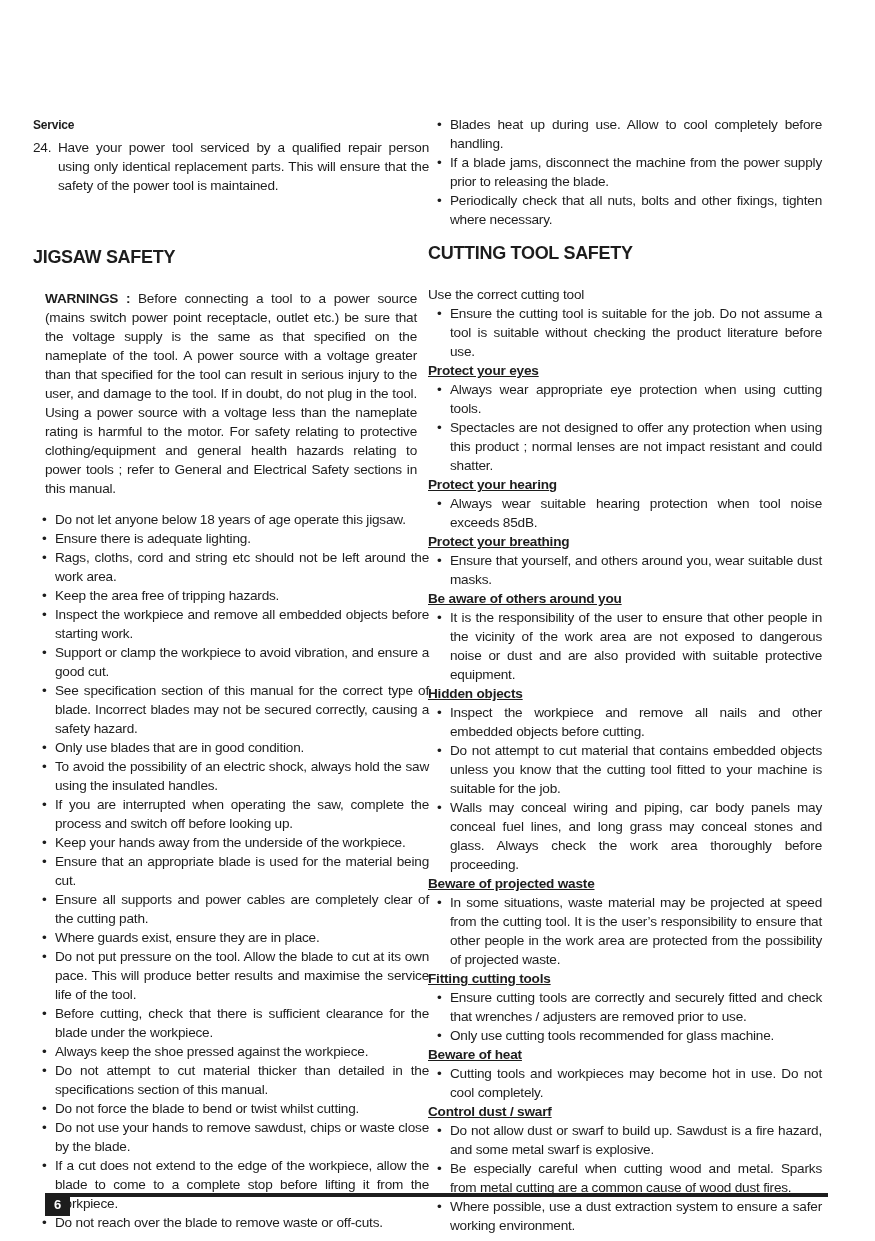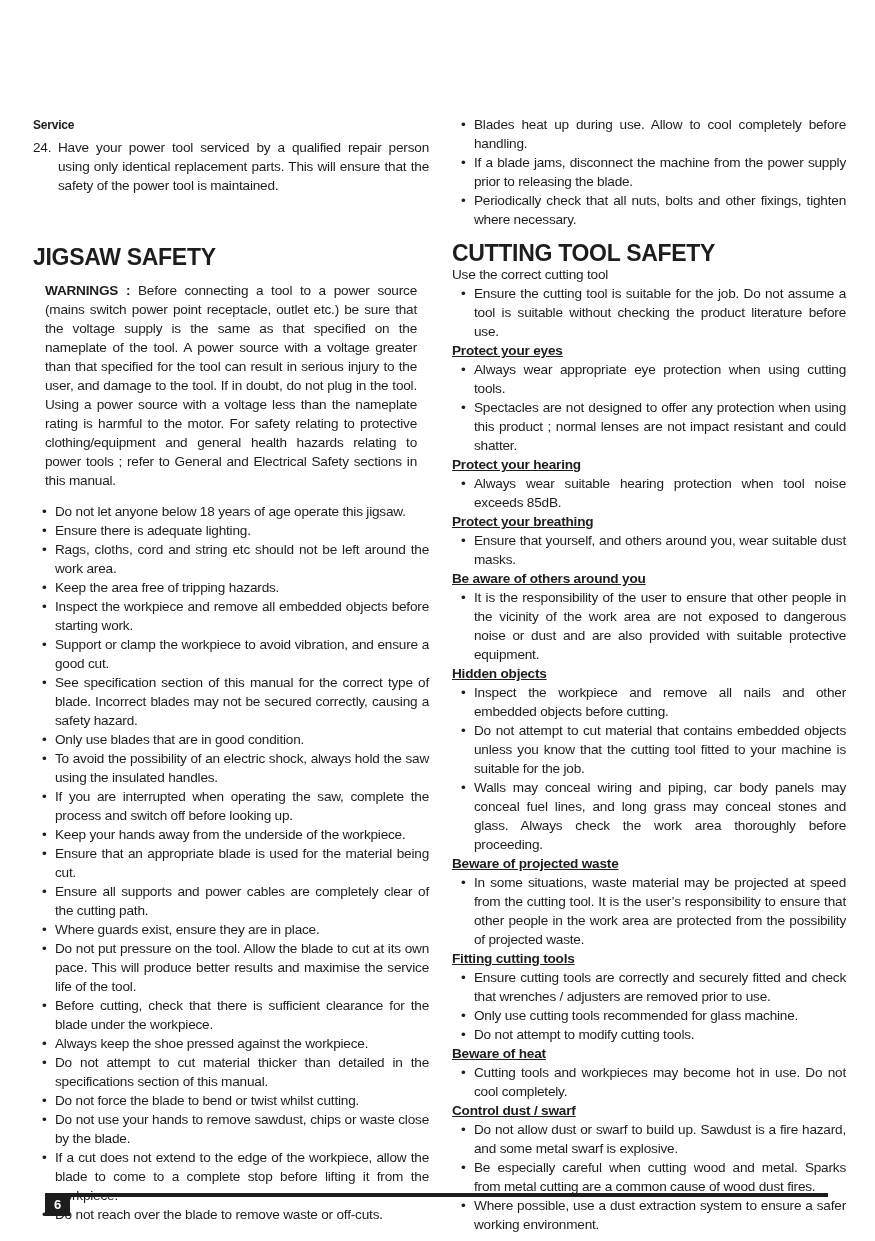--- a/index.html
+++ b/index.html
@@ -11,24 +11,24 @@
     background: var(--paper, #ffffff);
     overflow: hidden;
     font-family: "Liberation Sans", "DejaVu Sans", sans-serif;
     font-size: 13.6px;
     line-height: 19px;
     color: var(--ink, #1d1d1d);
     letter-spacing: -0.2px;
   }
   .col { position: absolute; top: 115px; }
   .col-left  { left: 33px;  width: 396px; }
-  .col-right { left: 452px; width: 394px; }
+  .col-right { left: 428px; width: 394px; }
 
   .h-sub  { font-size: 12px; line-height: 21px; font-weight: bold; margin: 0 0 2px 0; letter-spacing: -0.2px; }
-  .h-main { font-size: 23px; line-height: 23px; font-weight: bold; margin: 0 0 0 0; letter-spacing: -0.3px; }
+  .h-main { font-size: 18px; line-height: 23px; font-weight: bold; margin: 0 0 20px 0; letter-spacing: -0.3px; }
 
   .section-jigsaw  { margin-top: 51px; }
   .section-cutting { margin-top: 13px; }
 
   .para { margin: 12px; text-align: justify; }
   .intro { margin: 0; }
 
   .numbered { display: flex; }
   .numbered .num { flex: 0 0 25px; }
   .numbered .num-text { flex: 1; text-align: justify; }
@@ -135,21 +135,20 @@
             <li class="bullet">Walls may conceal wiring and piping, car body panels may conceal fuel lines, and long grass may conceal stones and glass. Always check the work area thoroughly before proceeding.</li>
           </ul>
           <div class="subhead">Beware of projected waste</div>
           <ul class="bullets">
             <li class="bullet">In some situations, waste material may be projected at speed from the cutting tool. It is the user’s responsibility to ensure that other people in the work area are protected from the possibility of projected waste.</li>
           </ul>
           <div class="subhead">Fitting cutting tools</div>
           <ul class="bullets">
             <li class="bullet">Ensure cutting tools are correctly and securely fitted and check that wrenches / adjusters are removed prior to use.</li>
             <li class="bullet">Only use cutting tools recommended for glass machine.</li>
-            <li class="bullet">Do not attempt to modify cutting tools.</li>
           </ul>
           <div class="subhead">Beware of heat</div>
           <ul class="bullets">
             <li class="bullet">Cutting tools and workpieces may become hot in use. Do not cool completely.</li>
           </ul>
           <div class="subhead">Control dust / swarf</div>
           <ul class="bullets">
             <li class="bullet">Do not allow dust or swarf to build up. Sawdust is a fire hazard, and some metal swarf is explosive.</li>
             <li class="bullet">Be especially careful when cutting wood and metal. Sparks from metal cutting are a common cause of wood dust fires.</li>
             <li class="bullet">Where possible, use a dust extraction system to ensure a safer working environment.</li>

